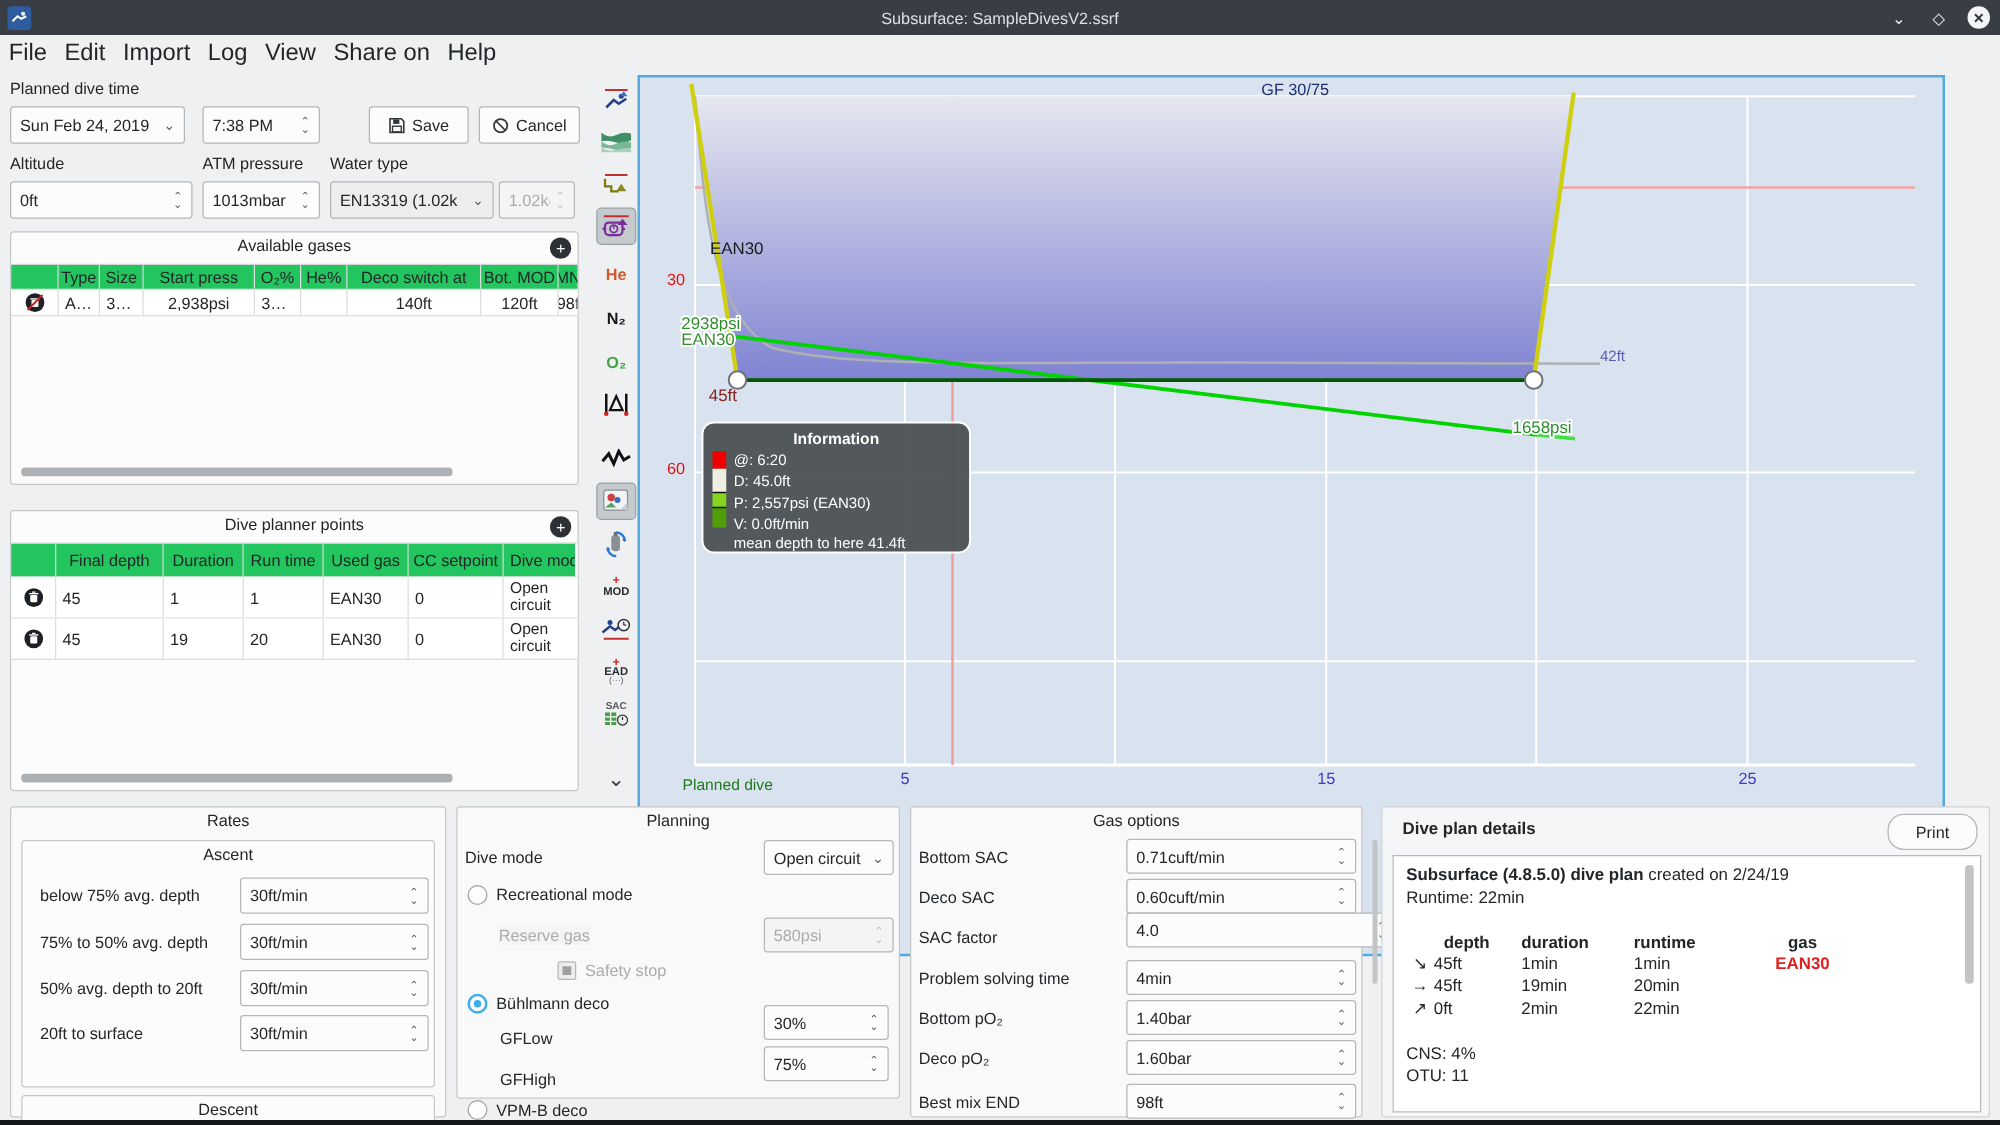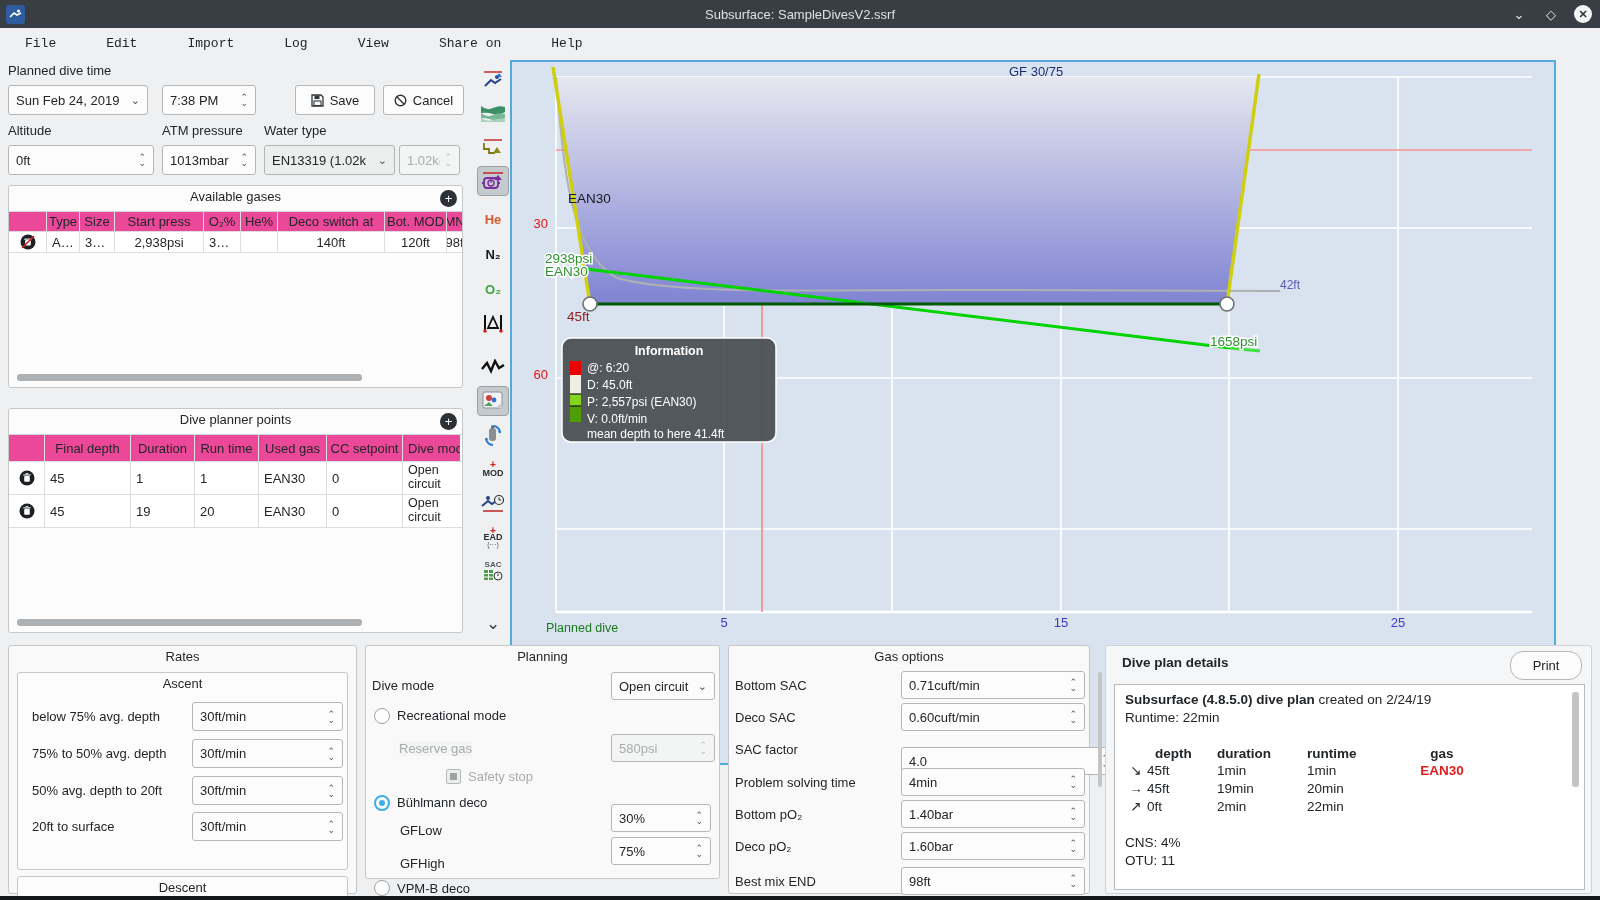--- a/index.html
+++ b/index.html
@@ -9,42 +9,42 @@
   .titlebar{position:absolute;left:0;top:0;width:1600px;height:28px;background:#383e44;
             display:flex;align-items:center;}
   .appicon{width:19px;height:19px;margin-left:6px;background:#2e5c9e;border-radius:3px;
            display:flex;align-items:center;justify-content:center;}
   .wtitle{position:absolute;left:0;right:0;text-align:center;color:#dde1e4;font-size:13px;}
   .wbtns{position:absolute;right:8px;top:0;height:28px;display:flex;align-items:center;gap:14px;color:#e8eaec;}
   .wbtn{width:18px;height:18px;display:flex;align-items:center;justify-content:center;font-size:13px;cursor:default;}
   .wclose{background:#f4f5f6;color:#31363b;border-radius:50%;font-size:11px;font-weight:bold;}
   
   .menubar{position:absolute;left:0;top:28px;width:1600px;height:30px;display:flex;align-items:center;}
-  .menuitem{padding:0 25px;font-size:13px;font-family:Liberation Mono, monospace;}
+  .menuitem{padding:0 7px;font-size:19px;}
   
   .lbl{position:absolute;font-size:13px;white-space:nowrap;}
   .ctl{position:absolute;background:#fcfcfc;border:1px solid #b4b6b8;border-radius:3px;
        display:flex;align-items:center;padding:0 7px;font-size:13px;box-sizing:border-box;white-space:nowrap;overflow:hidden;}
   .ctl .val{flex:1 1 auto;overflow:hidden;}
   .arrows{display:flex;flex-direction:column;align-items:center;margin-left:4px;color:#4d5156;}
   .arrows span{font-size:9px;line-height:6px;height:6px;}
   .combo-arrow{margin-left:4px;color:#4d5156;font-size:11px;}
   .btn{position:absolute;background:#fcfcfc;border:1px solid #b4b6b8;border-radius:3px;
        display:flex;align-items:center;justify-content:center;gap:6px;font-size:13px;box-sizing:border-box;}
   .disabled{color:#a9abad;background:#f3f4f4;}
   .disabled .arrows{color:#b8babc;}
   
   .group{position:absolute;background:#fcfcfc;border:1px solid #c6c7c8;border-radius:3px;box-sizing:border-box;}
   .gtitle{position:absolute;left:0;right:0;top:3px;text-align:center;font-size:13px;}
   .plusbtn{position:absolute;width:17px;height:17px;border-radius:50%;background:#2d3136;color:#fff;
            display:flex;align-items:center;justify-content:center;font-size:13px;line-height:1;}
   
   .tbl{position:absolute;left:0;right:0;border-top:1px solid #d4d5d6;}
   .trow{display:flex;border-bottom:1px solid #dcdddf;background:#fff;}
-  .thead .tcell{background:#ec4899;}
+  .thead .tcell{background:#22c55e;}
   .tcell{border-right:1px solid #dcdddf;box-sizing:border-box;padding:2px 5px;font-size:13px;
          display:flex;align-items:center;justify-content:center;overflow:hidden;white-space:nowrap;}
   .tcell.lft{justify-content:flex-start;}
   .tcell.wrap{white-space:normal;line-height:1.1;font-size:12.5px;}
   .iconcell{justify-content:center;}
   .hscroll{position:absolute;height:7px;background:#aeb1b4;border-radius:3px;}
   
   .tb{position:absolute;width:32px;height:30px;border-radius:4px;display:flex;align-items:center;
       justify-content:center;font-size:12px;box-sizing:border-box;}
   .tb.sel{background:#c5cace;border:1px solid #9aa0a5;}
@@ -535,21 +535,21 @@
     </div>
     <div class="lbl" style="left:6px;top:64px;">Deco SAC</div>
     <div class="ctl" style="left:172px;top:57px;width:184px;height:28px;">
       <span class="val">0.60cuft/min</span>
       <span class="arrows">
           <span>⌃</span>
           <span>⌄</span>
         </span>
     </div>
     <div class="lbl" style="left:6px;top:96px;">SAC factor</div>
-    <div class="ctl" style="left:172px;top:101px;width:216px;height:28px;align-items:center;">
+    <div class="ctl" style="left:172px;top:84px;width:216px;height:28px;align-items:center;">
       <span class="val">4.0</span>
       <span class="arrows">
           <span>⌃</span>
           <span>⌄</span>
         </span>
     </div>
     <div class="lbl" style="left:6px;top:129px;">Problem solving time</div>
     <div class="ctl" style="left:172px;top:122px;width:184px;height:28px;">
       <span class="val">4min</span>
       <span class="arrows">

